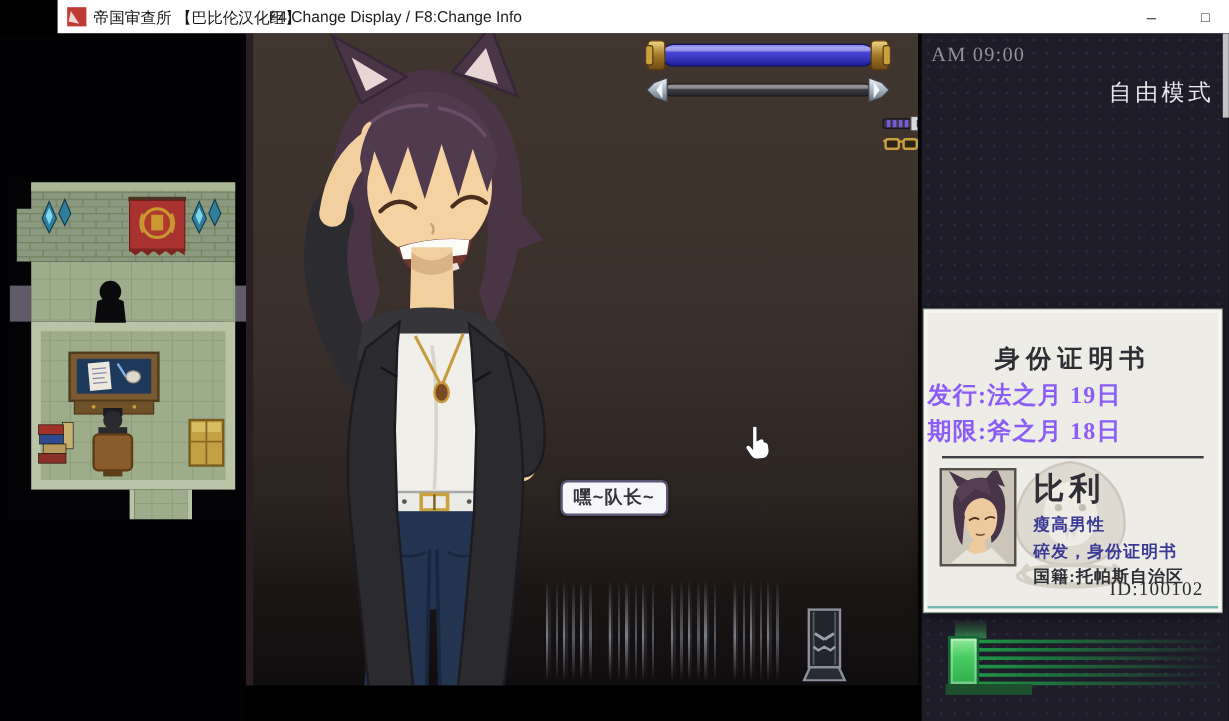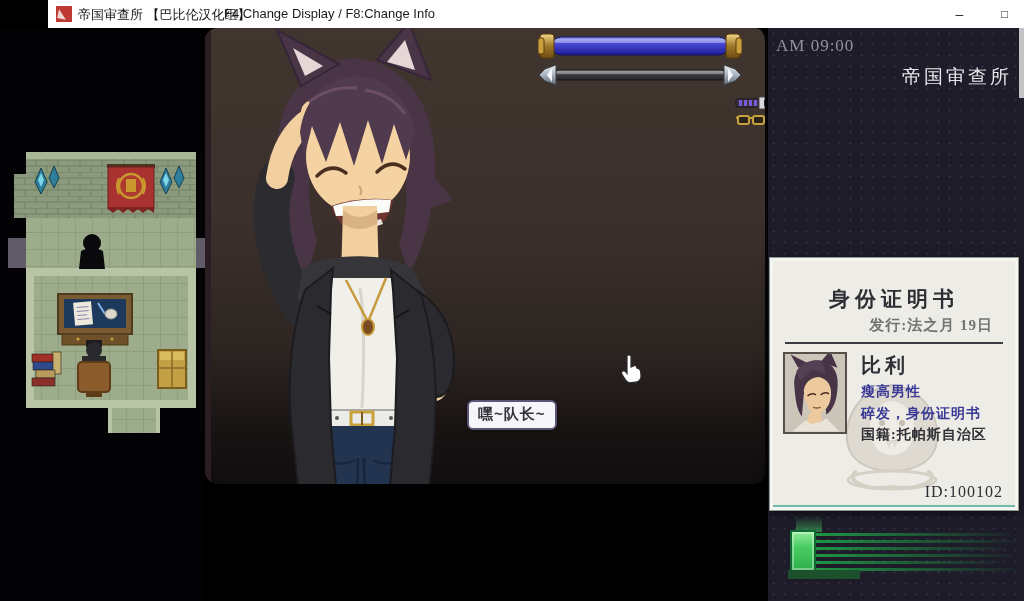--- a/index.html
+++ b/index.html
@@ -18,24 +18,24 @@
   .tb-btn { position:absolute; top:0; width:45px; height:28px; display:flex; align-items:center;
             justify-content:center; font-size:14px; color:#333; }
   .tb-min { right:90px; } .tb-max { right:45px; font-size:12px; } .tb-close { right:0; font-size:15px; }
 
   
   .game { position:absolute; left:0; top:28px; width:1024px; height:573px; background:#000; }
 
   .map-panel { position:absolute; left:0; top:0; width:205px; height:573px; background:#020204; }
   .map-svg { position:absolute; left:8px; top:120px; }
 
-  .stage { position:absolute; left:205px; top:0; width:563px; height:456px; overflow:hidden;
+  .stage { position:absolute; left:205px; top:0; width:563px; height:543px; overflow:hidden;
            background:linear-gradient(180deg,#41352f 0%,#3b302b 42%,#31282500 0),
                       linear-gradient(180deg,#40342e 0%,#3a2f2b 45%,#2d2522 70%,#1a1514 86%,#100d0f 100%);
-           border-right:3px solid #050505;border-radius:13px; }
+           border-right:3px solid #050505; }
   .stage-left-edge { position:absolute; left:0; top:0; width:6px; height:573px; background:#2a1e22; }
 
   .char-svg { position:absolute; left:0; top:0; }
 
   .gauge-blue { position:absolute; left:333px; top:5px; }
   .gauge-gray { position:absolute; left:333px; top:35px; }
   .item-baton { position:absolute; left:530px; top:66px; }
   .item-glasses { position:absolute; left:531px; top:84px; }
 
   .bubble { position:absolute; left:262px; top:372px; background:#f5f5fa; border:2px solid #5a5575;
@@ -63,26 +63,26 @@
   .hud-date { position:absolute; right:12px; top:5px; color:#e8e8ec; font-size:19px;
       font-family:"Liberation Serif",serif; letter-spacing:2px; }
   .hud-mode { position:absolute; right:12px; top:36px; color:#e8e8ec; font-size:19px;
       font-family:"Liberation Serif",serif; letter-spacing:3px; }
 
   .id-card { position:absolute; left:2px; top:230px; width:248px; height:252px; background:#edece7;
       border:3px solid #f4f6ef; box-shadow:0 0 0 1px #8e9c92, 0 3px 10px rgba(0,0,0,.6);
       font-family:"Liberation Serif",serif; }
   .card-teal-line { position:absolute; left:0; bottom:0; width:100%; height:2px; background:#6fb9ad; }
   .card-title { text-align:center; margin-top:24px; font-size:21px; letter-spacing:5px; color:#2e2e34; font-weight:bold; }
-  .card-meta { text-align:right; padding-right:22px; font-size:15px; font-weight:bold; color:#737373; margin-top:3px; letter-spacing:1px;}
+  .card-meta { padding-right:22px; font-size:20px; font-weight:bold; color:#8b5cf6; margin-top:3px; letter-spacing:1px;}
   .card-hr { border:none; border-top:2px solid #3c3c42; margin:7px 12px 8px 12px; }
   .card-body { display:flex; padding:0 10px; position:relative; z-index:2; }
   .card-photo { width:64px; height:82px; border:2px solid #55504a; background:#ccc5ba; flex:0 0 auto; }
   .card-info { margin-left:14px; }
-  .card-name { font-size:20px; color:#2e2e34; letter-spacing:4px; font-weight:bold; }
+  .card-name { font-size:26px; color:#2e2e34; letter-spacing:4px; font-weight:bold; }
   .card-line-blue { font-size:14px; color:#3a3a96; font-weight:bold; margin-top:4px; letter-spacing:1px; }
   .card-line-dark { font-size:14px; color:#2e2e34; font-weight:bold; margin-top:3px; letter-spacing:1px; }
   .card-watermark { position:absolute; left:34px; top:118px; z-index:1; opacity:.6; }
   .card-id { position:absolute; right:12px; bottom:6px; font-size:16px; color:#2e2e34; letter-spacing:1px; z-index:2;}
 
   .green-gauge { position:absolute; left:20px; top:488px; width:230px; height:62px; }
   .gg-glow-up { position:absolute; left:8px; top:0; width:26px; height:16px;
       background:linear-gradient(0deg, rgba(66,200,96,.55), transparent); }
   .gg-block { position:absolute; left:2px; top:14px; width:26px; height:42px;
       background:linear-gradient(180deg,#93ea9b,#48cd62 40%,#2fae4c); border:2px solid #0f6b2f;
@@ -355,25 +355,26 @@
       </svg>
 
       <svg class="cursor" width="26" height="32" viewBox="0 0 26 32">
         <path d="M10 3 c0 -1.4 4 -1.4 4 0 v11 l3 -1.4 c1.2 -.5 2.4 .2 2.7 1.4 l.3 1.2 c2.2 .3 3.4 1.3 3.6 3.2 l.4 4 c.3 3.4 -1.8 6.4 -5.2 6.8 l-4.6 .5 c-2.2 .2 -4.4 -.8 -5.6 -2.7 l-3.8 -5.8 c-.7 -1.1 -.4 -2.4 .7 -3 c1 -.6 2.3 -.4 3 .5 l1.5 1.8 Z" fill="#ffffff" stroke="#2a2a2a" stroke-width="1.2"></path>
       </svg>
     </div>
 
     <div class="right-panel">
       <div class="edge-strip"></div>
       <div class="hud-time">AM 09:00</div>
-      <div class="hud-mode">帝国审查所</div>
+      <div class="hud-mode">自由模式</div>
 
       <div class="id-card">
         <div class="card-title">身份证明书</div>
         <div class="card-meta">发行:法之月 19日</div>
+        <div class="card-meta">期限:斧之月 18日</div>
         <hr class="card-hr">
         <div class="card-body">
           <svg class="card-photo" width="64" height="82" viewBox="0 0 64 82">
             <rect width="64" height="82" fill="#ccc5ba"></rect>
             <polygon points="14,14 6,0 26,10" fill="#483447"></polygon>
             <polygon points="38,8 48,-4 56,14" fill="#483447"></polygon>
             <path d="M10 34 C8 14 24 6 34 6 C48 6 58 16 56 36 C55 52 50 60 44 64 L42 40 L20 42 L18 66 C12 58 11 46 10 34 Z" fill="#483447"></path>
             <path d="M20 38 C22 28 30 24 36 24 C46 26 50 34 49 44 C48 56 42 62 33 63 C25 62 21 50 20 38 Z" fill="#ecca9e"></path>
             <path d="M24 44 q5 -4 9 -1 M38 43 q5 -4 9 -1" stroke="#4a2e20" stroke-width="1.6" fill="none"></path>
             <path d="M30 56 q4 2 8 0" stroke="#8a5a40" stroke-width="1.5" fill="none"></path>

